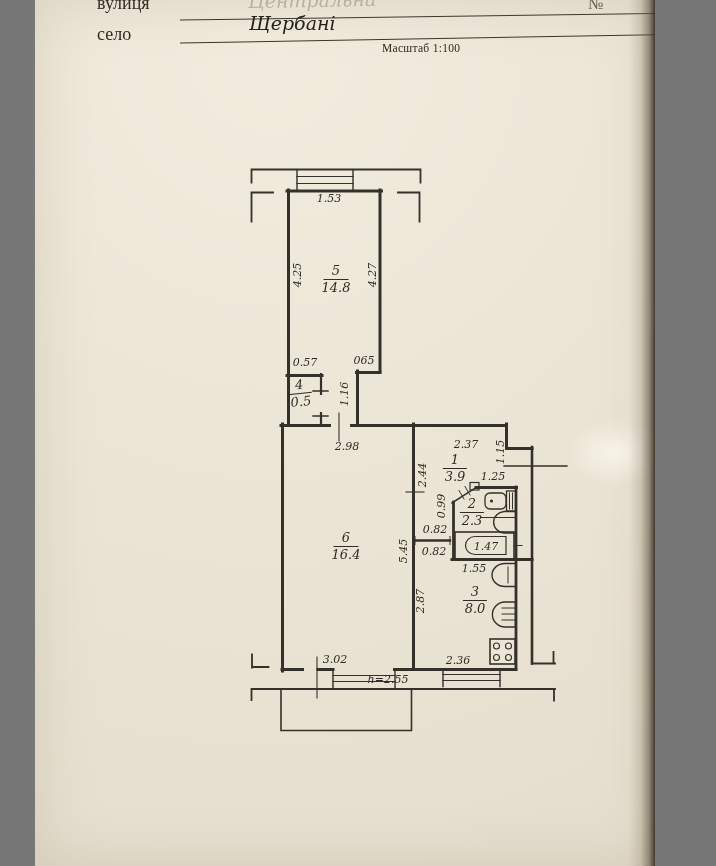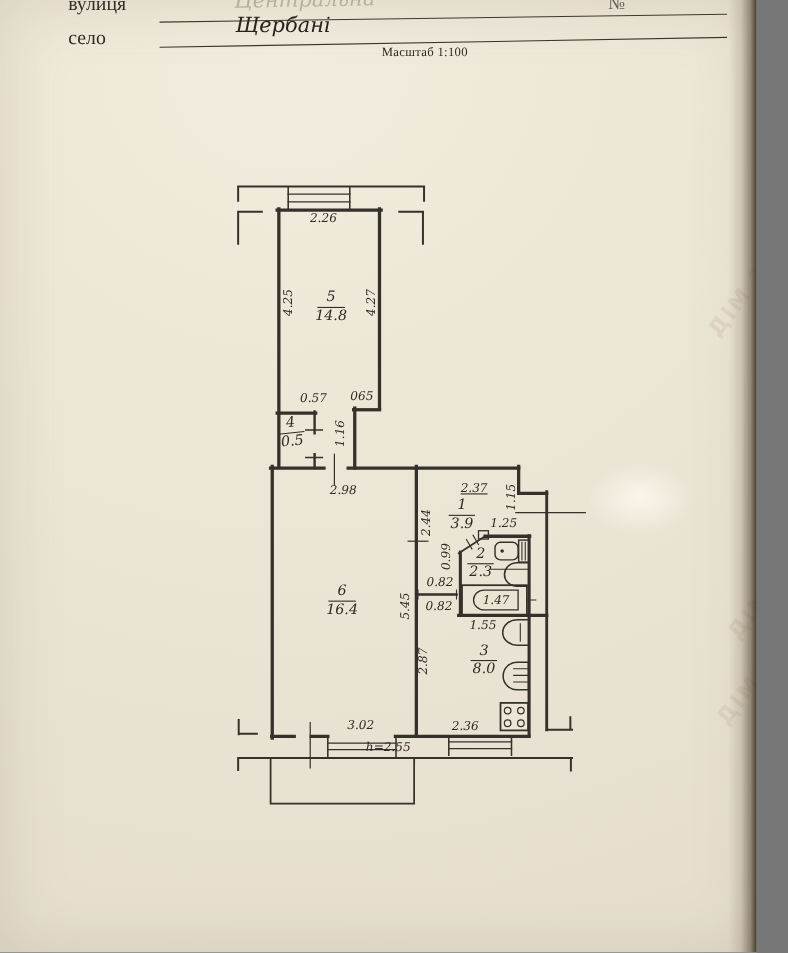--- a/index.html
+++ b/index.html
@@ -1,19 +1,19 @@
 <!DOCTYPE html>
 <html><head>
 <meta charset="utf-8">
 <style>
   html,body{margin:0;padding:0;background:#777;}
   .page{
-    position:relative;width:688px;height:866px;overflow:hidden;
+    position:relative;width:620px;height:866px;overflow:hidden;
     background:radial-gradient(130% 95% at 38% 6%, #f2ecde 0%, #ece6d7 45%, #e6dfcf 100%);
-    font-family:"DejaVu Serif","Liberation Serif",serif;color:#34302a;
+    font-family:"DejaVu Serif","Liberation Serif",serif;color:#34302a;margin-left:35px;
   }
   .hdr-label{position:absolute;font:18px "Liberation Serif",serif;color:#2c2923;}
   .hdr-line{position:absolute;height:0;border-top:1.6px solid #3a362e;}
   .hand{position:absolute;font:italic 19px "DejaVu Serif",serif;color:#23201b;}
   .faint{opacity:.26;}
   .numsign{position:absolute;font:16px "Liberation Serif",serif;opacity:.75;}
   .scale-note{position:absolute;font:11.5px "Liberation Serif",serif;letter-spacing:.3px;color:#2c2923;}
   .plan-svg{position:absolute;left:0;top:0;}
   .dim{
     position:absolute;font:italic 11px "DejaVu Serif",serif;color:#2f2b25;
@@ -193,40 +193,40 @@
 
     <g>
       <rect x="455" y="639" width="25" height="25" stroke-width="1.6" fill="#ece6d7"></rect>
       <circle cx="461.5" cy="646" r="3" stroke-width="1.1"></circle>
       <circle cx="473.5" cy="646" r="3" stroke-width="1.1"></circle>
       <circle cx="461.5" cy="657.5" r="3" stroke-width="1.1"></circle>
       <circle cx="473.5" cy="657.5" r="3" stroke-width="1.1"></circle>
     </g>
   </svg>
 
-  <div class="dim" style="left:294px;top:198px;">2.26</div>
+  <div class="dim" style="left:294px;top:198px;">1.53</div>
   <div class="dim v" style="left:262px;top:275px;">4.25</div>
   <div class="dim v" style="left:337px;top:275px;">4.27</div>
-  <div class="dim" style="left:285px;top:362px;">0.57</div>
+  <div class="dim" style="left:270px;top:362px;">0.57</div>
   <div class="dim" style="left:329px;top:360px;">065</div>
   <div class="dim v" style="left:309px;top:394px;">1.16</div>
   <div class="dim" style="left:312px;top:446px;">2.98</div>
-  <div class="dim" style="left:431px;top:444px;text-decoration:underline;">2.37</div>
+  <div class="dim" style="left:431px;top:444px;">2.37</div>
   <div class="dim v" style="left:465px;top:452px;">1.15</div>
   <div class="dim" style="left:458px;top:476px;">1.25</div>
   <div class="dim v" style="left:387px;top:475px;">2.44</div>
   <div class="dim v" style="left:406px;top:506px;">0.99</div>
   <div class="dim" style="left:400px;top:529px;">0.82</div>
   <div class="dim" style="left:399px;top:551px;">0.82</div>
   <div class="dim" style="left:451px;top:546px;">1.47</div>
   <div class="dim" style="left:439px;top:568px;">1.55</div>
   <div class="dim v" style="left:385px;top:601px;">2.87</div>
   <div class="dim v" style="left:368px;top:551px;">5.45</div>
   <div class="dim" style="left:353px;top:679px;">h=2.55</div>
-  <div class="dim" style="left:328px;top:659px;">3.02</div>
+  <div class="dim" style="left:300px;top:659px;">3.02</div>
   <div class="dim" style="left:423px;top:660px;font-style:italic;">2.36</div>
 
   <div class="room-label" style="left:301px;top:264px;">
     <span class="num">5</span>
     <span class="area">14.8</span>
   </div>
   <div class="room-label tilt" style="left:265px;top:378px;">
     <span class="num">4</span>
     <span class="area">0.5</span>
   </div>

